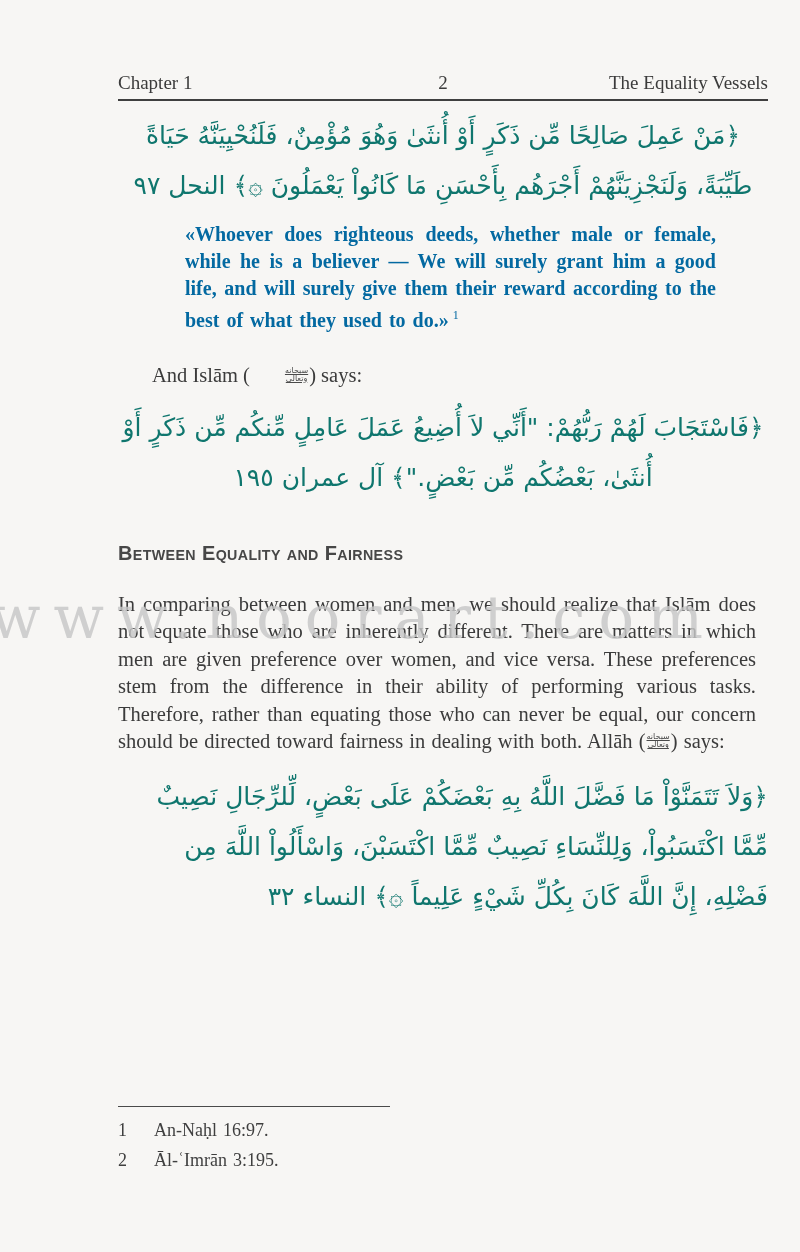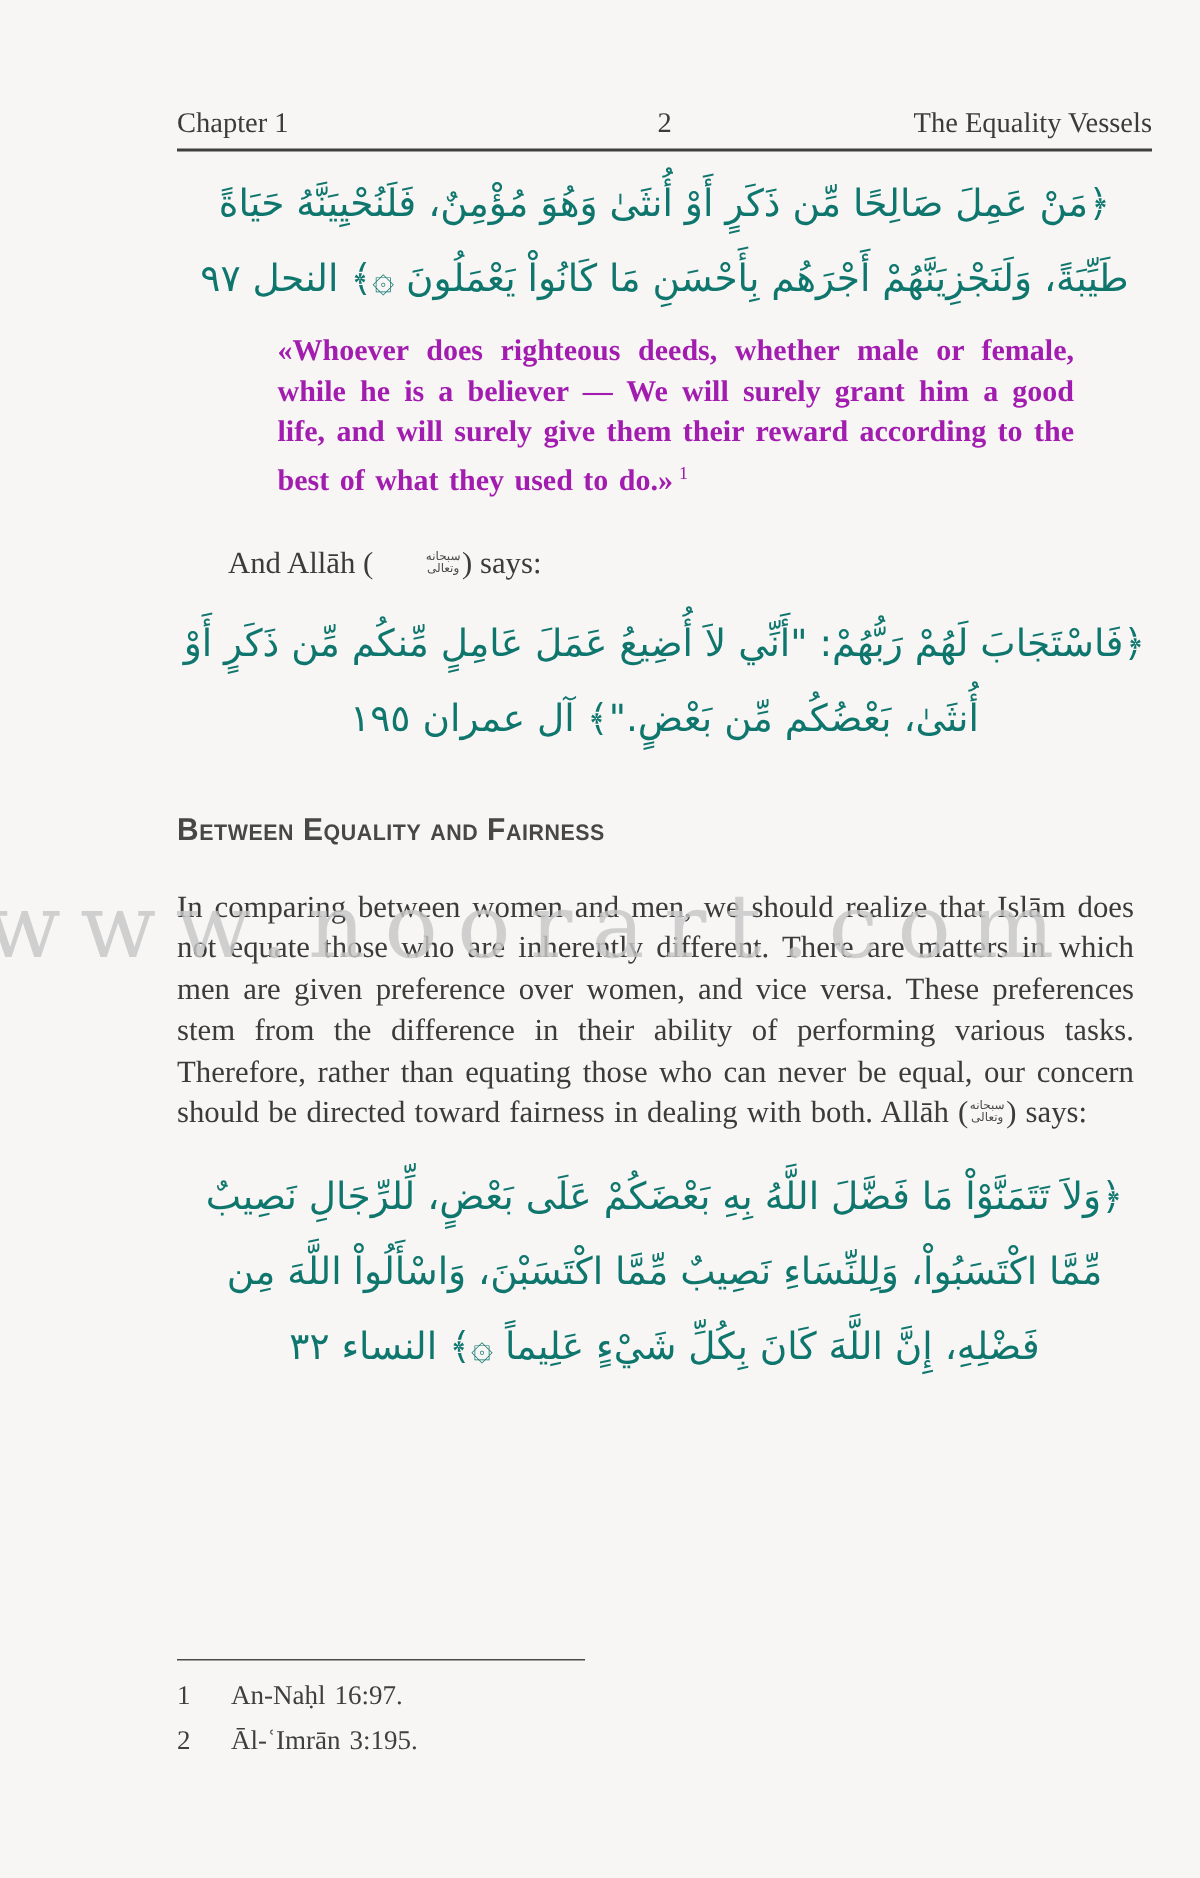--- a/index.html
+++ b/index.html
@@ -32,29 +32,29 @@
     direction:rtl;
     font-family:"DejaVu Sans", sans-serif;
     font-size:25px;
     line-height:50px;
     text-align:center;
     color:#0f766e;
     margin:0;
   }
   .verse1{margin-top:10px;}
   .verse2{margin-top:14px;}
-  .verse3{margin-top:16px;}
+  .verse3{margin-top:16px;text-align:right;}
   
   .trans{
     margin:10px 52px 0 67px;
     font-weight:bold;
     font-size:20px;
     line-height:27px;
     text-align:justify;
-    color:#a21caf;
+    color:#0369a1;
     word-spacing:2px;
   }
   .trans sup{font-weight:normal;font-size:12px;margin-left:4px;}
   .fn-sup{font-size:12px;margin-left:4px;font-weight:normal;}
   
   .says{
     margin:28px 0 0 0;
     font-size:20.5px;
     line-height:27px;
     text-indent:34px;
@@ -71,20 +71,21 @@
     display:inline-flex;
     flex-direction:column;
     vertical-align:middle;
     text-align:center;
     font-family:"DejaVu Sans", sans-serif;
     font-size:8px;
     line-height:8px;
     color:#4a4a4a;
     margin:0 1px;
     transform:translateY(-2px);
+    text-decoration:underline;
   }
   
   .section-heading{
     margin:38px 0 0 0;
     font-family:"Liberation Sans", sans-serif;
     font-weight:bold;
     font-variant:small-caps;
     font-size:21px;
     letter-spacing:0.4px;
     color:#474747;
@@ -132,21 +133,21 @@
       <div class="header-inner">
         <span>Chapter 1</span>
         <span>The Equality Vessels</span>
       </div>
     </div>
 
     <p class="arabic verse1">﴿مَنْ عَمِلَ صَالِحًا مِّن ذَكَرٍ أَوْ أُنثَىٰ وَهُوَ مُؤْمِنٌ، فَلَنُحْيِيَنَّهُ حَيَاةً طَيِّبَةً، وَلَنَجْزِيَنَّهُمْ أَجْرَهُم بِأَحْسَنِ مَا كَانُواْ يَعْمَلُونَ ۞﴾ النحل ٩٧</p>
 
     <p class="trans"><span>«Whoever does righteous deeds, whether male or female, while he is a believer — We will surely grant him a good life, and will surely give them their reward according to the best of what they used to do.»</span><sup class="fn-sup">1</sup></p>
 
-    <p class="says"><span>And Allāh (</span><span class="honorific">
+    <p class="says"><span>And Islām (</span><span class="honorific">
           <span>سبحانه</span>
           <span>وتعالى</span>
         </span><span>) says:</span></p>
 
     <p class="arabic verse2">﴿فَاسْتَجَابَ لَهُمْ رَبُّهُمْ: "أَنِّي لاَ أُضِيعُ عَمَلَ عَامِلٍ مِّنكُم مِّن ذَكَرٍ أَوْ أُنثَىٰ، بَعْضُكُم مِّن بَعْضٍ."﴾ آل عمران ١٩٥</p>
 
 
     <h2 class="section-heading">Between Equality and Fairness</h2>
 
     <p class="para"><span>In comparing between women and men, we should realize that Islām does not equate those who are inherently different. There are matters in which men are given preference over women, and vice versa. These preferences stem from the difference in their ability of performing various tasks. Therefore, rather than equating those who can never be equal, our concern should be directed toward fairness in dealing with both. Allāh (</span><span class="honorific">

